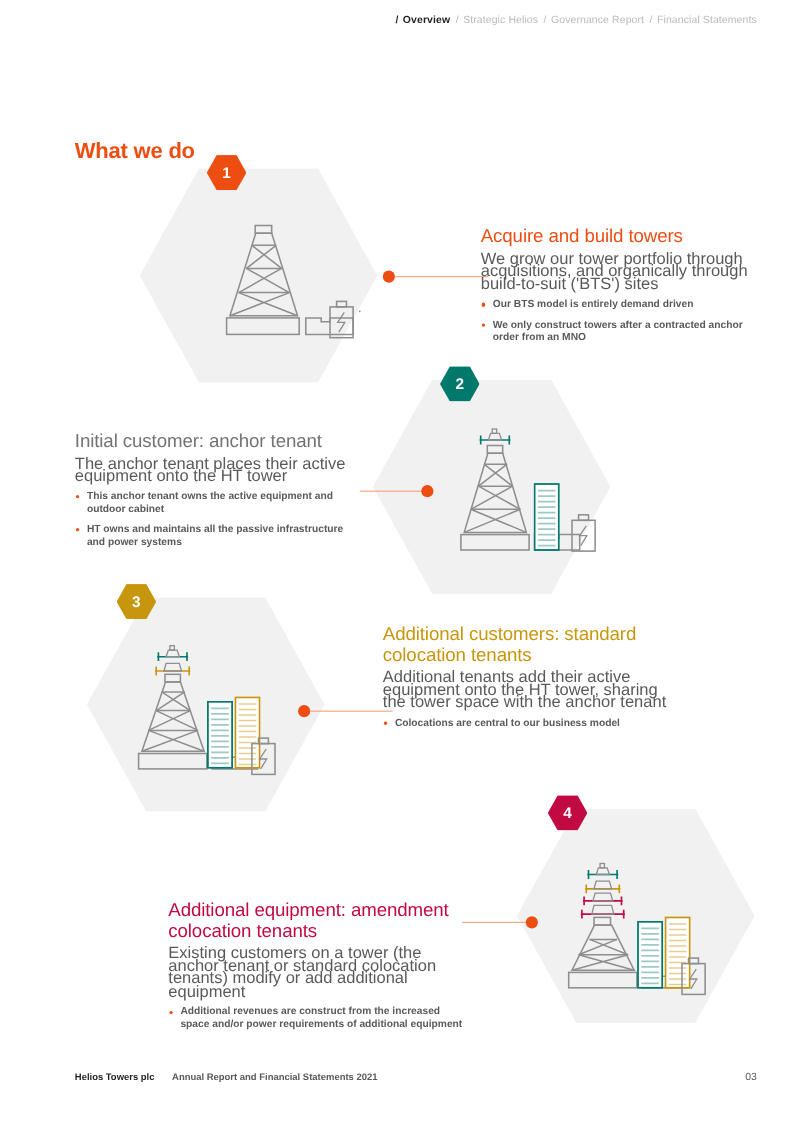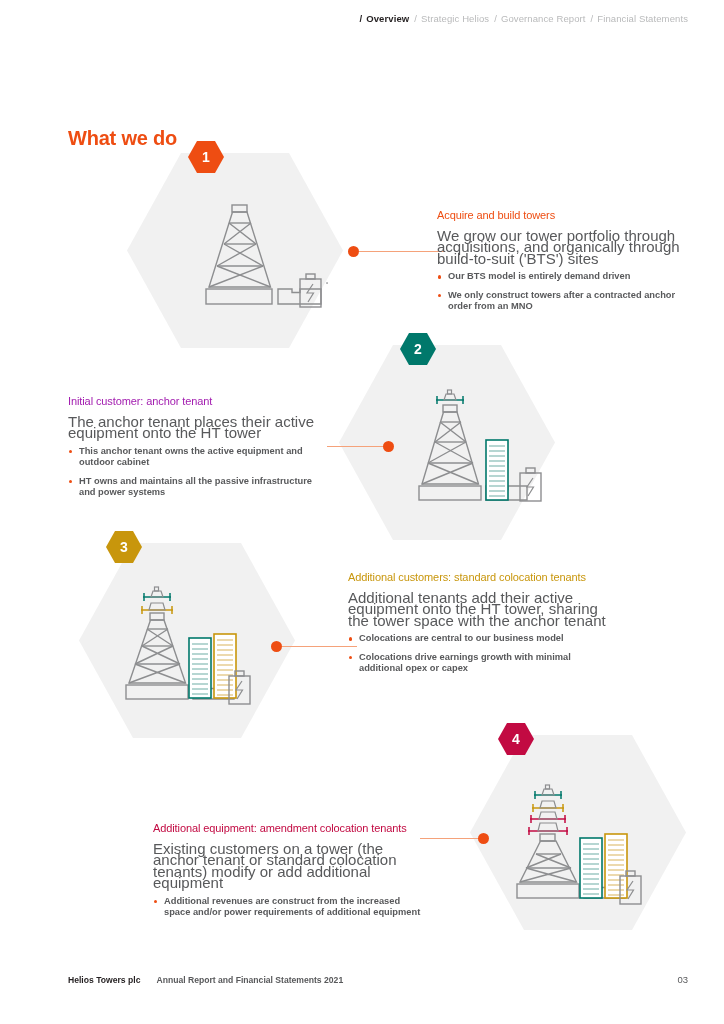--- a/index.html
+++ b/index.html
@@ -109,28 +109,28 @@
   #conn4 .conn-dot  { left: 58px; }
 
   
   .block { position: absolute; }
   #block1 { left: 437px; top: 206px; width: 258px; }
   #block2 { left: 68px;  top: 392px; width: 258px; }
   #block3 { left: 348px; top: 568px; width: 258px; }
   #block4 { left: 153px; top: 783px; width: 270px; margin-top: 36px; }
 
   .head {
-    font-size: 11px;
+    font-size: 17px;
     font-weight: 400;
     line-height: 18.5px;
     margin: 0 0 5px 0;
     letter-spacing: -0.1px;
   }
   #block1 .head { color: #ee4d12; }
-  #block2 .head { color: #a21caf; }
+  #block2 .head { color: #737373; }
   #block3 .head { color: #c8960c; }
   #block4 .head { color: #c20a42; }
 
   .intro {
     font-size: 15px;
     line-height: 11.6px;
     color: #58595b;
     margin: 0 0 7px 0;
   }
   .bullets { list-style: none; margin: 0; padding: 0; }
@@ -426,21 +426,20 @@
     <li>This anchor tenant owns the active equipment and outdoor cabinet</li>
     <li>HT owns and maintains all the passive infrastructure and power systems</li>
   </ul>
 </div>
 
 <div class="block" id="block3">
   <h2 class="head">Additional customers: standard colocation tenants</h2>
   <p class="intro">Additional tenants add their active equipment onto the HT tower, sharing the tower space with the anchor tenant</p>
   <ul class="bullets">
     <li>Colocations are central to our business model</li>
-    <li>Colocations drive earnings growth with minimal additional opex or capex</li>
   </ul>
 </div>
 
 <div class="block" id="block4">
   <h2 class="head">Additional equipment: amendment colocation tenants</h2>
   <p class="intro">Existing customers on a tower (the anchor tenant or standard colocation tenants) modify or add additional equipment</p>
   <ul class="bullets">
     <li>Additional revenues are construct from the increased space and/or power requirements of additional equipment</li>
   </ul>
 </div>

